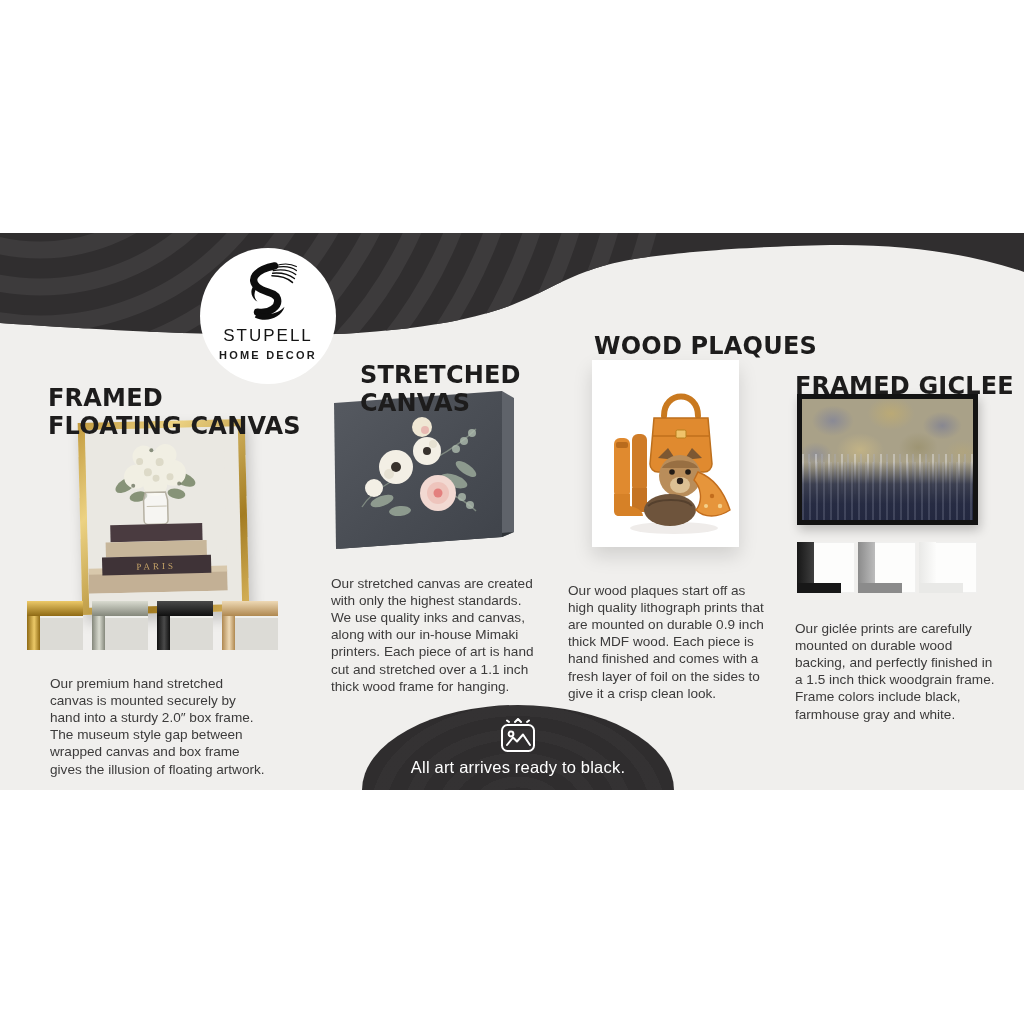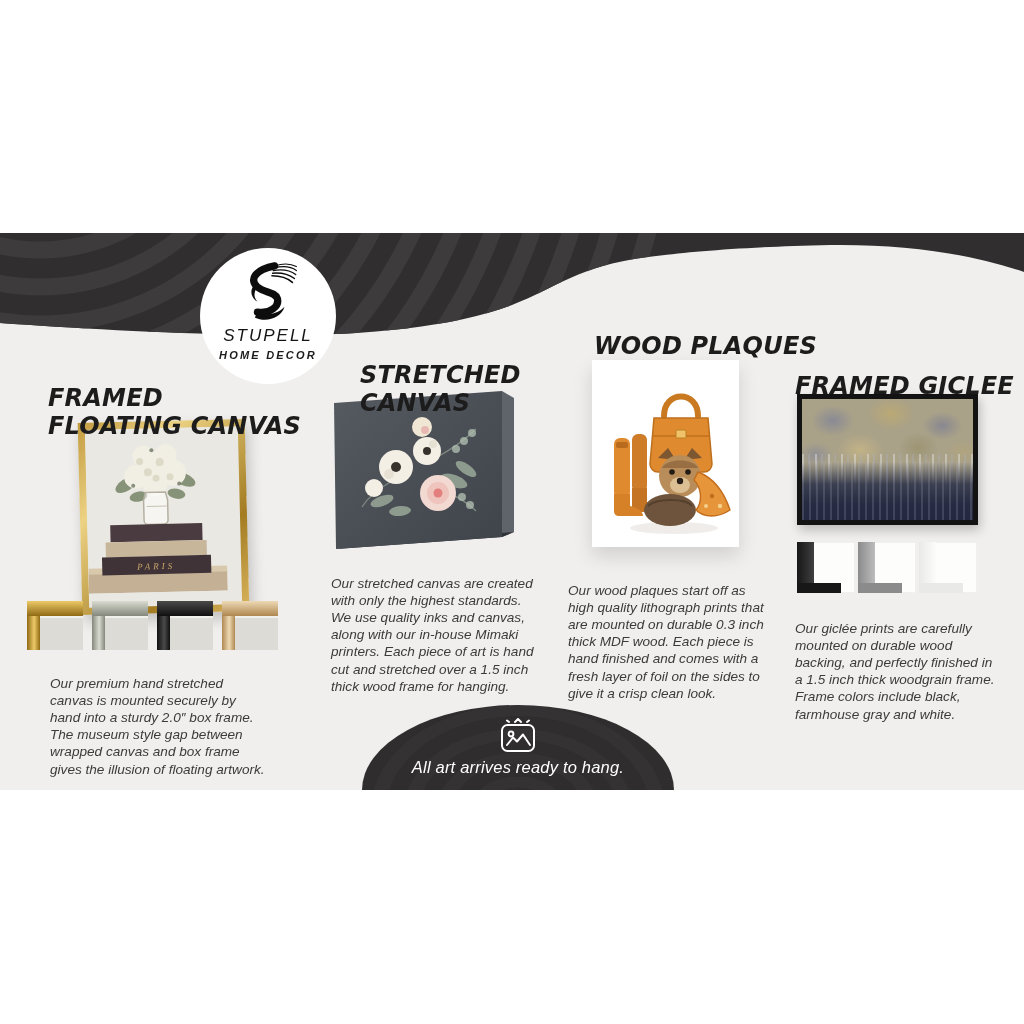--- a/index.html
+++ b/index.html
@@ -1,17 +1,17 @@
 <!DOCTYPE html>
 <html><head>
 <meta charset="utf-8">
 <style>
   html,body{margin:0;padding:0;background:#fff;}
   .page{position:relative;width:1024px;height:1024px;background:#ffffff;overflow:hidden;
-        font-family:"Liberation Sans",sans-serif;font-style:italic;}
+        font-family:"Liberation Sans",sans-serif;}
   .sec{display:contents;}
   .content-bg{position:absolute;left:0;top:233px;width:1024px;height:557px;background:#f0efed;}
   .band-svg{position:absolute;left:0;top:233px;width:1024px;height:120px;}
 
   
   .logo{position:absolute;left:200px;top:248px;width:136px;height:136px;background:#ffffff;
         border-radius:50%;text-align:center;z-index:5;}
   .logo svg{margin-top:9px;width:66px;height:68px;}
   .brand-name{font-size:17px;letter-spacing:2px;color:#141414;font-weight:500;margin-top:-3px;}
   .brand-tagline{font-size:11px;letter-spacing:2.2px;color:#1c1c1c;font-weight:600;margin-top:3px;}
@@ -281,21 +281,21 @@
         <circle cx="104" cy="104" r="11" fill="#eec4bc"></circle>
         <circle cx="104" cy="104" r="4.5" fill="#e3807e"></circle>
       </svg>
     </div>
 
     <p class="desc" id="d2">Our stretched canvas are created
 with only the highest standards.
 We use quality inks and canvas,
 along with our in-house Mimaki
 printers. Each piece of art is hand
-cut and stretched over a 1.5 inch
+cut and stretched over a 1.1 inch
 thick wood frame for hanging.</p>
   </section>
 
   
   <section class="sec">
     <h2 class="section-title" id="t3">WOOD PLAQUES</h2>
 
     <div class="art3">
       <svg viewBox="0 0 147 187" width="147" height="187">
         <rect width="147" height="187" fill="#ffffff"></rect>
@@ -327,21 +327,21 @@
 
         <path d="M106,112 C122,118 132,132 138,150 C126,158 112,158 104,150 C112,140 108,126 102,120 Z" fill="#e6953b" stroke="#c26d1d" stroke-width="1.4"></path>
         <circle cx="120" cy="136" r="2.2" fill="#c26d1d"></circle>
         <circle cx="128" cy="146" r="2.2" fill="#f5d08a"></circle>
         <circle cx="114" cy="146" r="2" fill="#f5d08a"></circle>
       </svg>
     </div>
 
     <p class="desc" id="d3">Our wood plaques start off as
 high quality lithograph prints that
-are mounted on durable 0.3 inch
+are mounted on durable 0.9 inch
 thick MDF wood. Each piece is
 hand finished and comes with a
 fresh layer of foil on the sides to
 give it a crisp clean look.</p>
   </section>
 
   
   <section class="sec">
     <h2 class="section-title" id="t4">FRAMED GICLEE</h2>
 
@@ -380,16 +380,16 @@
     <svg class="dome-icon" width="40" height="36" viewBox="0 0 40 36">
       <g fill="none" stroke="#ffffff" stroke-width="2" stroke-linecap="round" stroke-linejoin="round">
         <path d="M17,4 L20,1 L23,4"></path>
         <path d="M11,4 L9,2.5"></path>
           <path d="M29,4 L31,2.5"></path>
         <rect x="4" y="7" width="32" height="26" rx="5.5"></rect>
         <circle cx="13" cy="16" r="2.4"></circle>
         <path d="M9,27 L15,19.5 L19,23.5 L25,16.5 L32,27"></path>
       </g>
     </svg>
-    <div class="footer-text">All art arrives ready to hang.</div>
+    <div class="footer-text">All art arrives ready to black.</div>
   </div>
 
 </div>
 
 </body></html>

